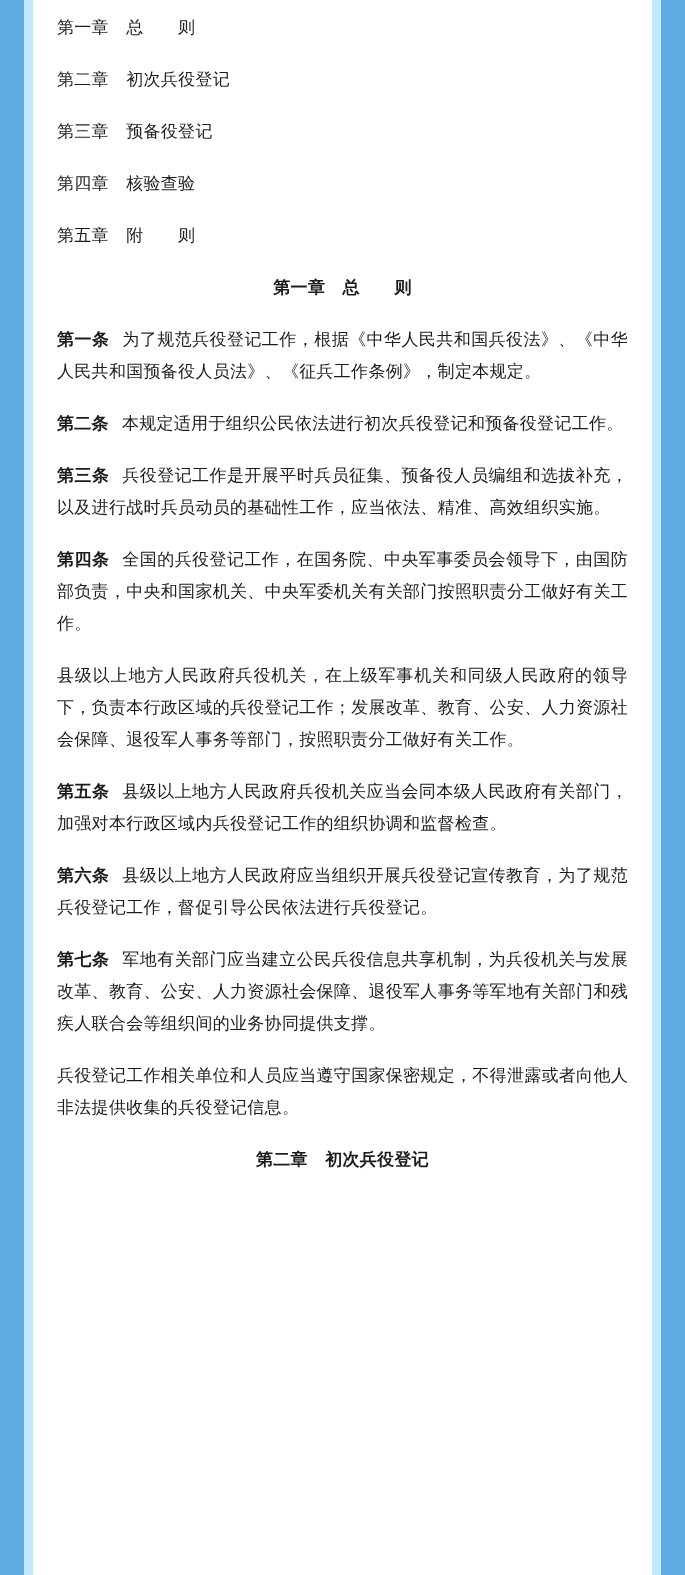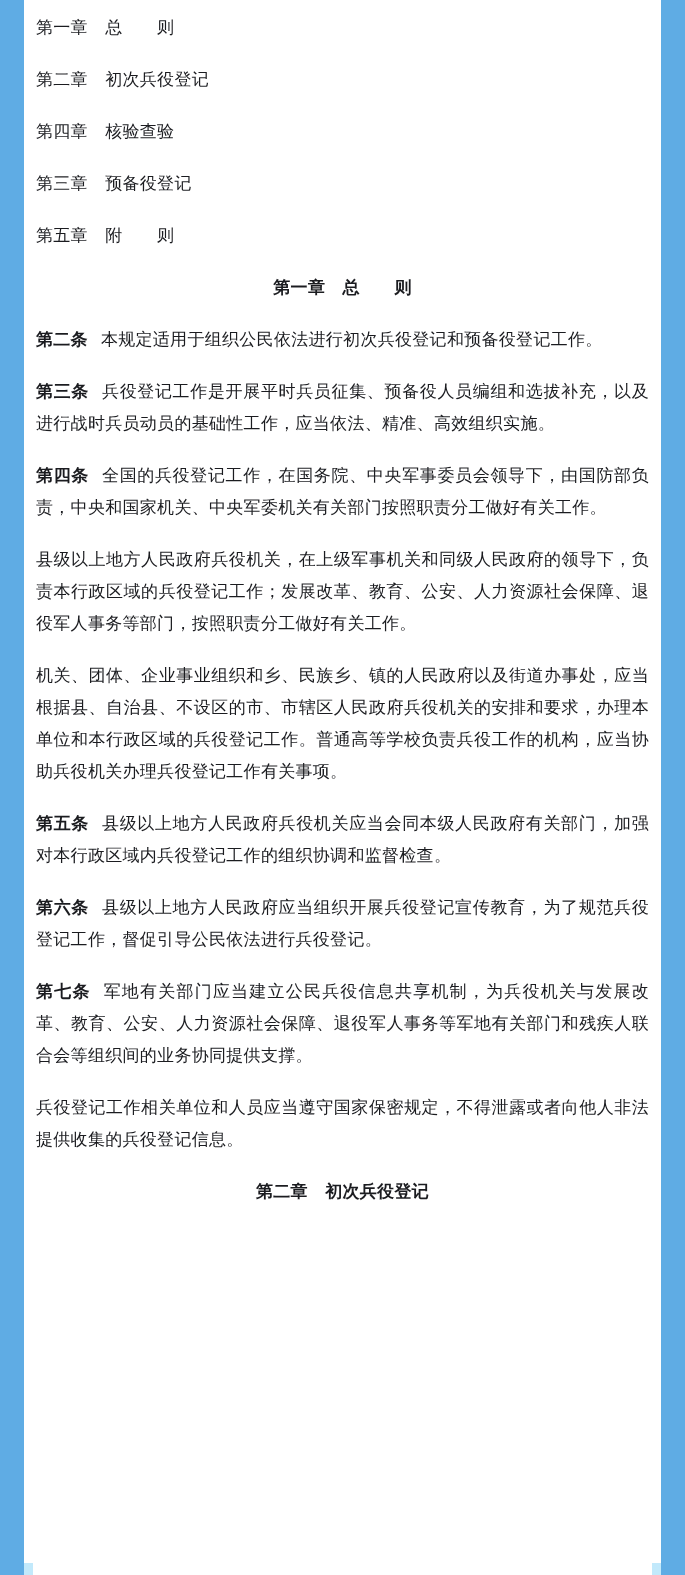--- a/index.html
+++ b/index.html
@@ -10,21 +10,21 @@
     background: linear-gradient(to right,
       #5face4 0px, #5face4 24px,
       #c2e9fb 24px, #c2e9fb 33px,
       #ffffff 33px, #ffffff 652px,
       #c2e9fb 652px, #c2e9fb 661px,
       #5face4 661px, #5face4 685px);
     font-family: "Liberation Sans", sans-serif;
     color: #1b1c20;
   }
   .content {
-    margin: 0 24px;
+    margin: 0 45px;
     padding: 12px 12px 0 12px;
     background: #ffffff;
     min-height: 1563px;
     box-sizing: border-box;
   }
   .block {
     margin: 0 0 20px 0;
     font-size: 17px;
     line-height: 32px;
     text-align: justify;
@@ -41,36 +41,36 @@
   }
 </style>
 </head>
 <body>
 
 <div class="content">
 
   <div>
     <p class="block toc-item">第一章　总　　则</p>
     <p class="block toc-item">第二章　初次兵役登记</p>
+    <p class="block toc-item">第三章　预备役登记</p>
     <p class="block toc-item">第四章　核验查验</p>
-    <p class="block toc-item">第三章　预备役登记</p>
     <p class="block toc-item">第五章　附　　则</p>
   </div>
 
   <p class="block chapter-heading">第一章　总　　则</p>
 
+  <p class="block"><strong class="article-label">第一条</strong><span>为了规范兵役登记工作，根据《中华人民共和国兵役法》、《中华人民共和国预备役人员法》、《征兵工作条例》，制定本规定。</span></p>
 
   <p class="block"><strong class="article-label">第二条</strong><span>本规定适用于组织公民依法进行初次兵役登记和预备役登记工作。</span></p>
 
   <p class="block"><strong class="article-label">第三条</strong><span>兵役登记工作是开展平时兵员征集、预备役人员编组和选拔补充，以及进行战时兵员动员的基础性工作，应当依法、精准、高效组织实施。</span></p>
 
   <p class="block"><strong class="article-label">第四条</strong><span>全国的兵役登记工作，在国务院、中央军事委员会领导下，由国防部负责，中央和国家机关、中央军委机关有关部门按照职责分工做好有关工作。</span></p>
 
   <p class="block"><span>县级以上地方人民政府兵役机关，在上级军事机关和同级人民政府的领导下，负责本行政区域的兵役登记工作；发展改革、教育、公安、人力资源社会保障、退役军人事务等部门，按照职责分工做好有关工作。</span></p>
-  <p class="block"><span>机关、团体、企业事业组织和乡、民族乡、镇的人民政府以及街道办事处，应当根据县、自治县、不设区的市、市辖区人民政府兵役机关的安排和要求，办理本单位和本行政区域的兵役登记工作。普通高等学校负责兵役工作的机构，应当协助兵役机关办理兵役登记工作有关事项。</span></p>
 
   <p class="block"><strong class="article-label">第五条</strong><span>县级以上地方人民政府兵役机关应当会同本级人民政府有关部门，加强对本行政区域内兵役登记工作的组织协调和监督检查。</span></p>
 
   <p class="block"><strong class="article-label">第六条</strong><span>县级以上地方人民政府应当组织开展兵役登记宣传教育，为了规范兵役登记工作，督促引导公民依法进行兵役登记。</span></p>
 
 
   <p class="block"><strong class="article-label">第七条</strong><span>军地有关部门应当建立公民兵役信息共享机制，为兵役机关与发展改革、教育、公安、人力资源社会保障、退役军人事务等军地有关部门和残疾人联合会等组织间的业务协同提供支撑。</span></p>
 
   <p class="block"><span>兵役登记工作相关单位和人员应当遵守国家保密规定，不得泄露或者向他人非法提供收集的兵役登记信息。</span></p>
 

